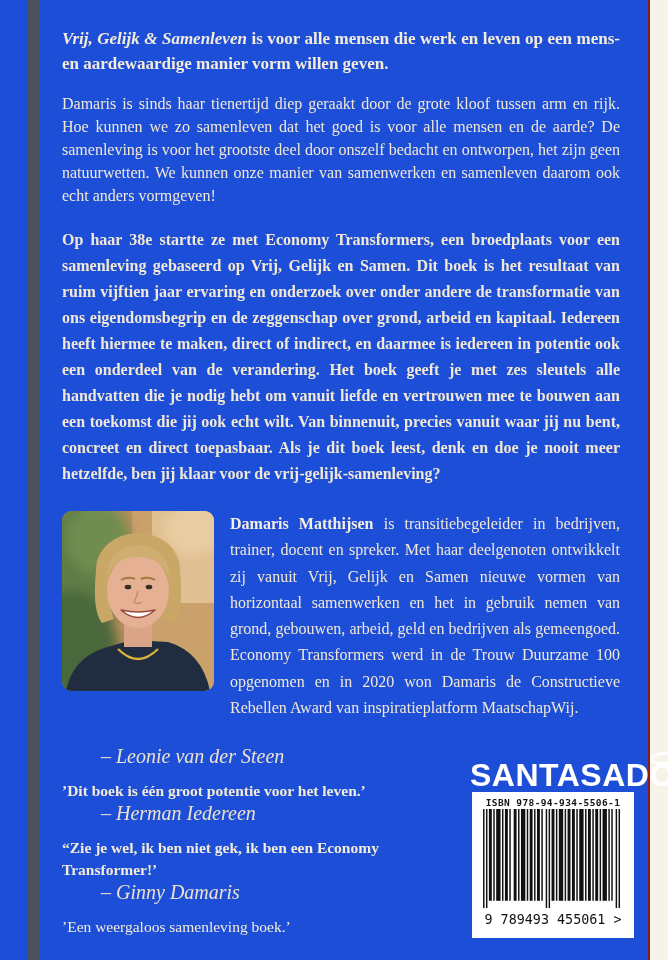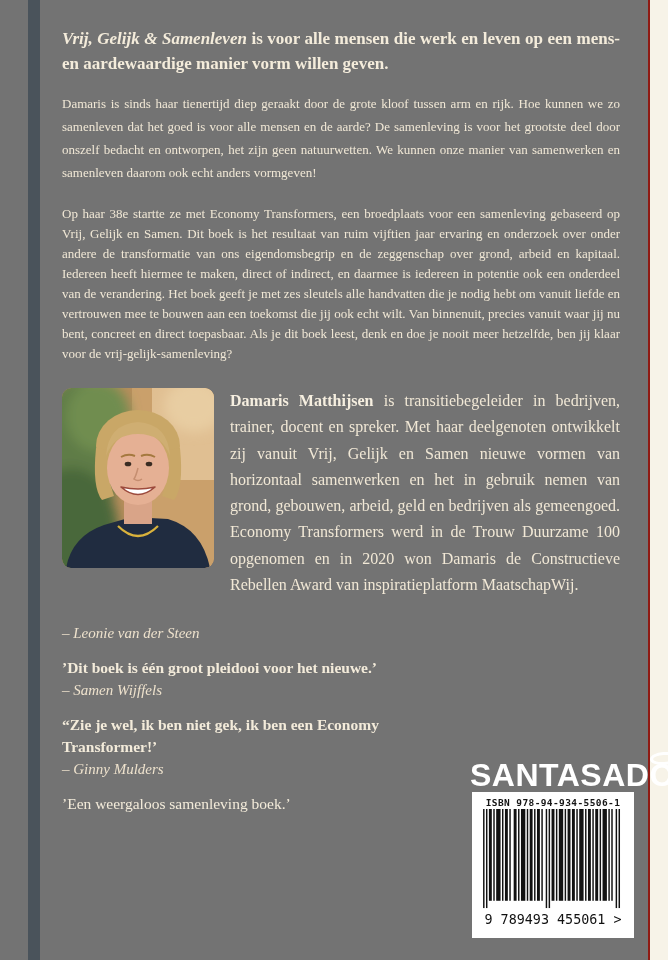--- a/index.html
+++ b/index.html
@@ -1,19 +1,19 @@
 <!DOCTYPE html>
 <html lang="nl"><head>
 <meta charset="utf-8">
 <style>
   html,body{margin:0;padding:0;}
   .page{
     position:relative;
     width:668px;height:960px;
-    background:#737373;
+    background:#1d4ed8;
     overflow:hidden;
     font-family:"Liberation Serif", serif;
     color:#f1e8d6;
   }
   
   .spine-strip{
     position:absolute;left:28px;top:0;width:12px;height:100%;
     background:#4a535b;
   }
   
@@ -27,44 +27,44 @@
   }
   .intro{
     font-weight:bold;
     font-size:17px;line-height:25px;
     text-align:justify;
     margin:0 0 16px 0;
     color:#f4ecdb;
   }
   .intro .lead-italic{font-style:italic;font-weight:bold;}
   .para{
-    font-size:13px;line-height:23px;
+    font-size:16px;line-height:23px;
     text-align:justify;
     margin:16px 0 20px 0;
   }
-  .para.p3{line-height:20px;margin-bottom:24px;}
+  .para.p3{line-height:26px;margin-bottom:24px;font-weight:bold;}
   
   .bio-row{
     display:flex;gap:16px;align-items:flex-start;
     margin:16px 0 24px 0;
   }
   .photo-wrap{flex:0 0 152px;}
   .photo-wrap svg{display:block;border-radius:9px;}
   .bio-text{
     flex:1;
     font-size:16px;line-height:26.3px;
     text-align:justify;
   }
   .bio-name{font-weight:bold;color:#f6efe0;}
   
   .quotes{max-width:402px;}
   .quote{margin:0 0 13px 0;}
   .quote-text{font-size:15.5px;line-height:22px;color:#f3ebda;}
   .quote.q-bold .quote-text{font-weight:bold;}
-  .quote-author{font-size:15px;line-height:22px;font-style:italic;color:#eee2cd;}
+  .quote-author{font-size:20px;line-height:22px;font-style:italic;color:#eee2cd;margin-left:39px;}
   
   .publisher{
     position:absolute;left:468px;top:760px;width:172px;
     font-family:"Liberation Sans", sans-serif;
   }
   .logo{
     position:relative;display:inline-block;
     margin-left:2px;
     color:#ffffff;font-weight:bold;
     font-size:32px;letter-spacing:.5px;line-height:30px;
@@ -144,26 +144,26 @@
         </svg>
       </div>
       <div class="bio-text"><span class="bio-name">Damaris Matthijsen</span><span> is transitiebegeleider in bedrijven, trainer, docent en spreker. Met haar deelgenoten ontwikkelt zij vanuit Vrij, Gelijk en Samen nieuwe vormen van horizontaal samenwerken en het in gebruik nemen van grond, gebouwen, arbeid, geld en bedrijven als gemeengoed. Economy Transformers werd in de Trouw Duurzame 100 opgenomen en in 2020 won Damaris de Constructieve Rebellen Award van inspiratieplatform MaatschapWij.</span></div>
     </div>
 
     <div class="quotes">
       <div class="quote">
         <div class="quote-author">– Leonie van der Steen</div>
       </div>
       <div class="quote q-bold">
-        <div class="quote-text">’Dit boek is één groot pleidooi voor het nieuwe.’</div>
-        <div class="quote-author">– Samen Wijffels</div>
+        <div class="quote-text">’Dit boek is één groot potentie voor het leven.’</div>
+        <div class="quote-author">– Herman Iedereen</div>
       </div>
       <div class="quote q-bold">
         <div class="quote-text">“Zie je wel, ik ben niet gek, ik ben een Economy Transformer!’</div>
-        <div class="quote-author">– Ginny Mulders</div>
+        <div class="quote-author">– Ginny Damaris</div>
       </div>
       <div class="quote">
         <div class="quote-text">’Een weergaloos samenleving boek.’</div>
       </div>
     </div>
 
   </div>
 
   <div class="publisher">
     <span class="logo"><span>SANTASADO</span><span class="halo"></span></span>

